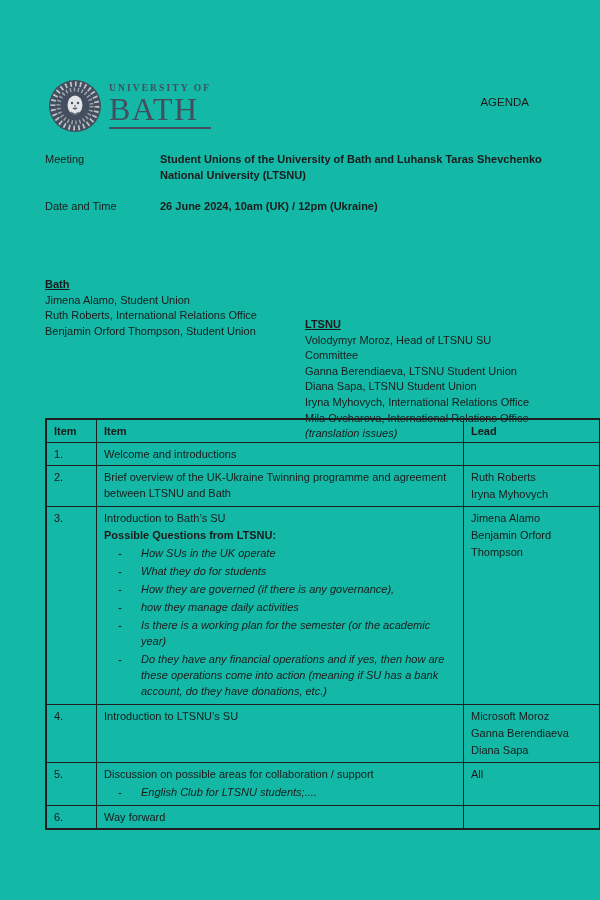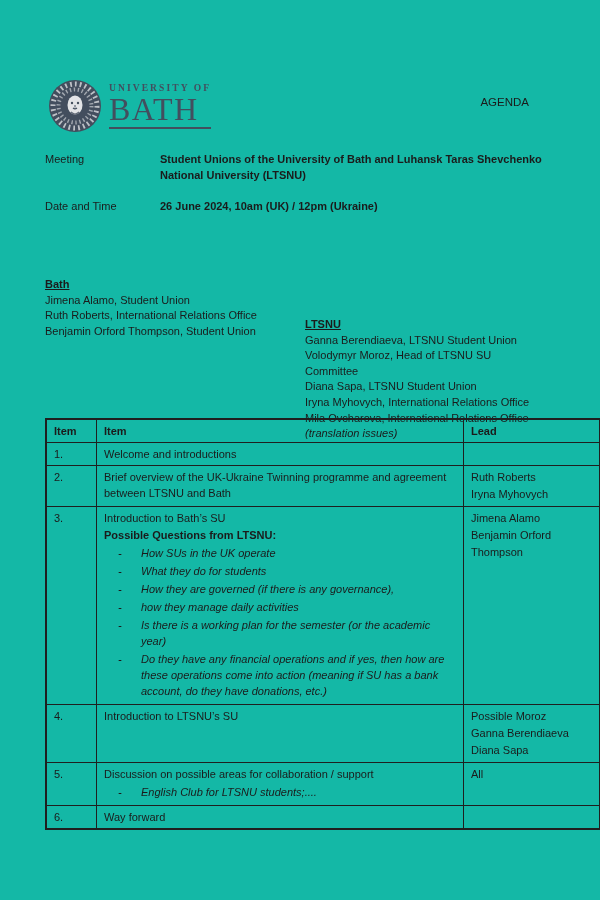--- a/index.html
+++ b/index.html
@@ -89,23 +89,23 @@
 
   <div class="attendees">
     <div class="att-col" id="bath-col">
         <div class="att-heading">Bath</div>
         <div class="att-person">Jimena Alamo, Student Union</div>
         <div class="att-person">Ruth Roberts, International Relations Office</div>
         <div class="att-person">Benjamin Orford Thompson, Student Union</div>
       </div>
     <div class="att-col right" id="ltsnu-col">
         <div class="att-heading">LTSNU</div>
-        <div class="att-person">Ganna Berendiaeva, LTSNU Student Union</div>
         <div class="att-person">Volodymyr Moroz, Head of LTSNU SU
 Committee</div>
+        <div class="att-person">Ganna Berendiaeva, LTSNU Student Union</div>
         <div class="att-person">Diana Sapa, LTSNU Student Union</div>
         <div class="att-person">Iryna Myhovych, International Relations Office</div>
         <div class="att-person">Mila Ovcharova, International Relations Office</div>
         <div class="att-note">(translation issues)</div>
       </div>
   </div>
 
   <table class="agenda-table">
     <thead>
       <tr id="head-row">
@@ -166,21 +166,21 @@
             <div class="lead-line">Jimena Alamo</div>
             <div class="lead-line">Benjamin Orford Thompson</div>
           </td>
         </tr>
         <tr class="r3">
           <td class="col-num">4.</td>
           <td class="col-item">
             <div class="item-title">Introduction to LTSNU’s SU</div>
           </td>
           <td class="col-lead">
-            <div class="lead-line">Possible Moroz</div>
+            <div class="lead-line">Microsoft Moroz</div>
             <div class="lead-line">Ganna Berendiaeva</div>
             <div class="lead-line">Diana Sapa</div>
           </td>
         </tr>
         <tr class="r4">
           <td class="col-num">5.</td>
           <td class="col-item">
             <div class="item-title">Discussion on possible areas for collaboration / support</div>
             <div class="bullet">
               <span class="dash">-</span>

